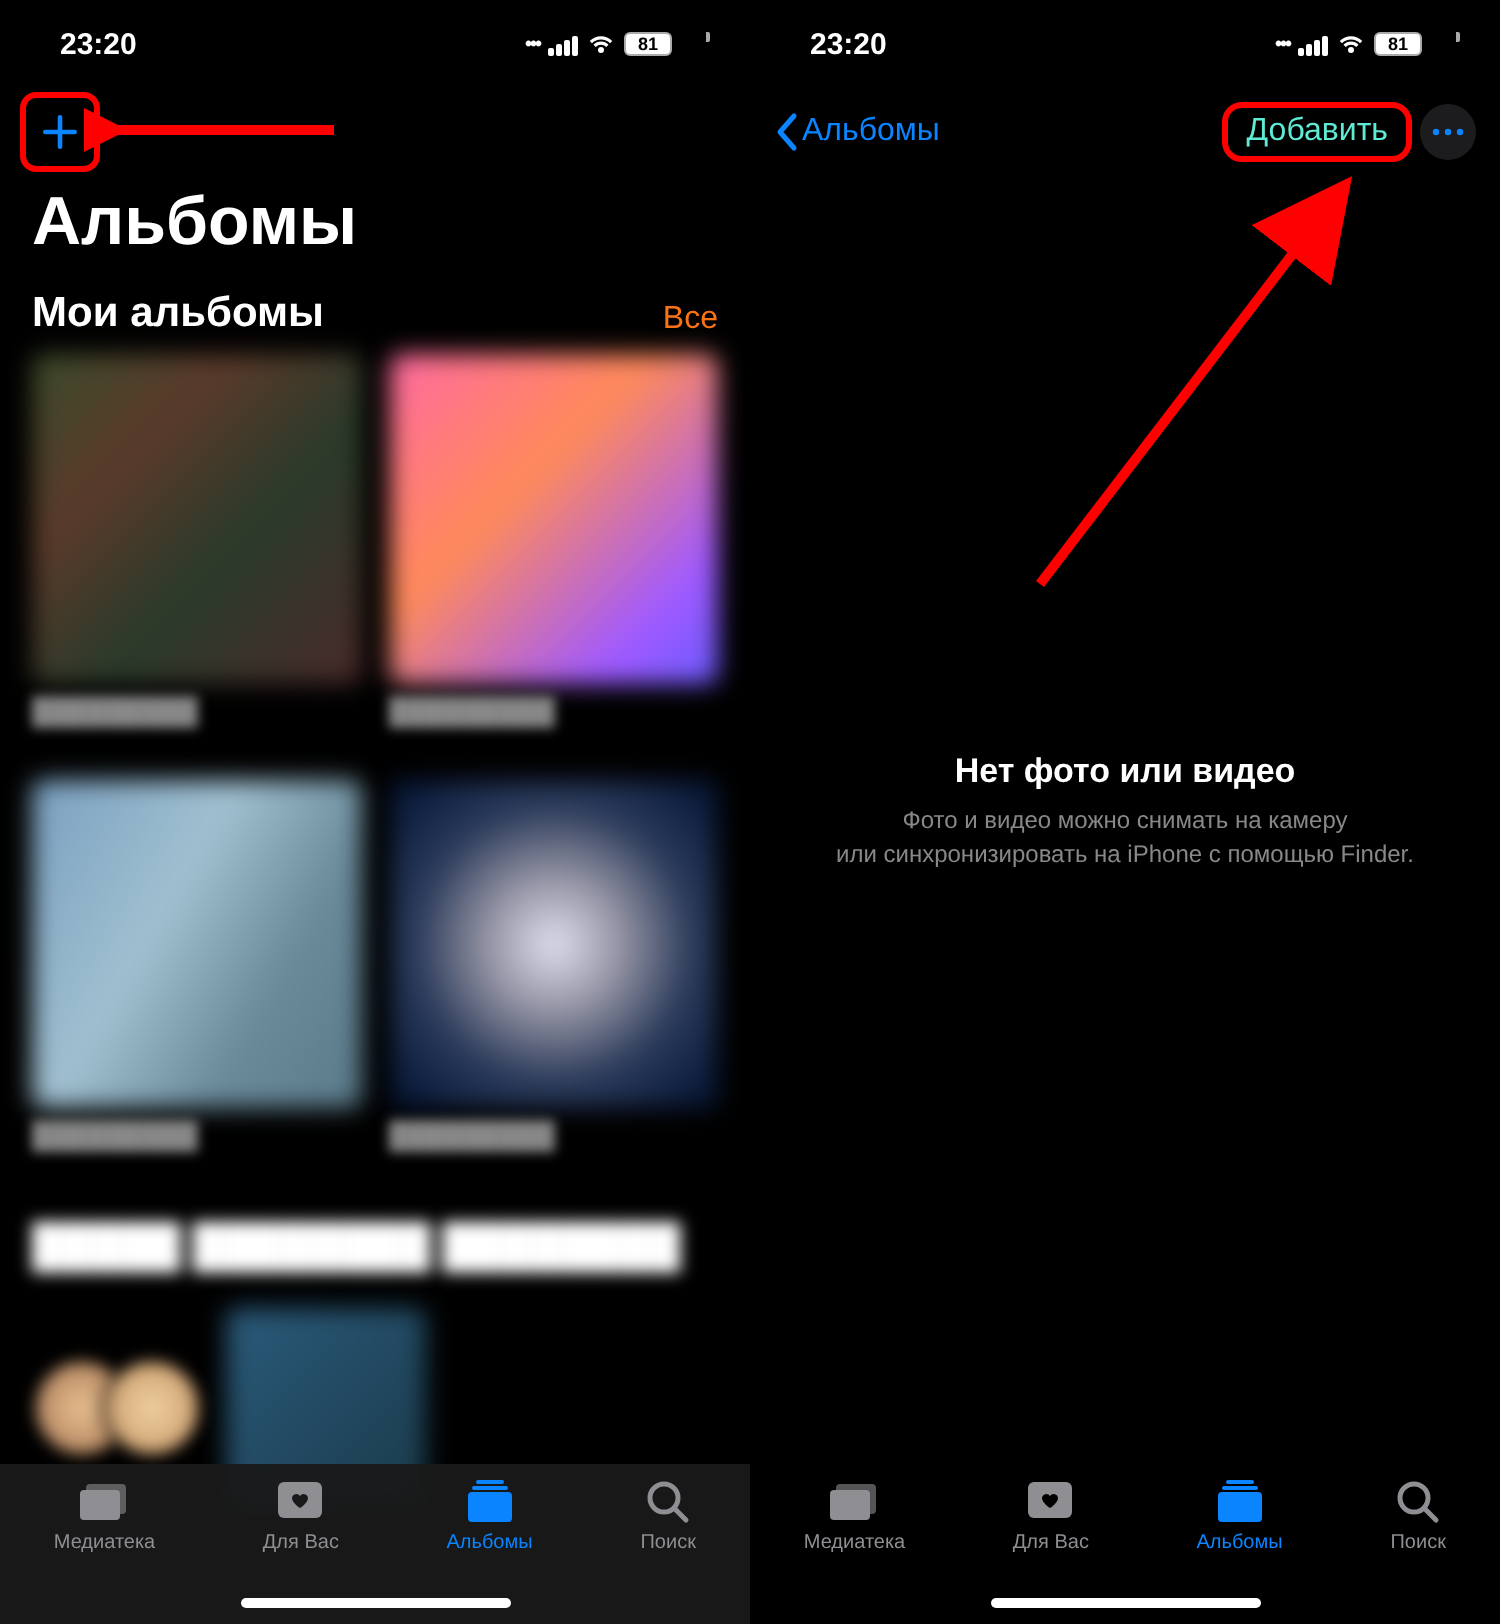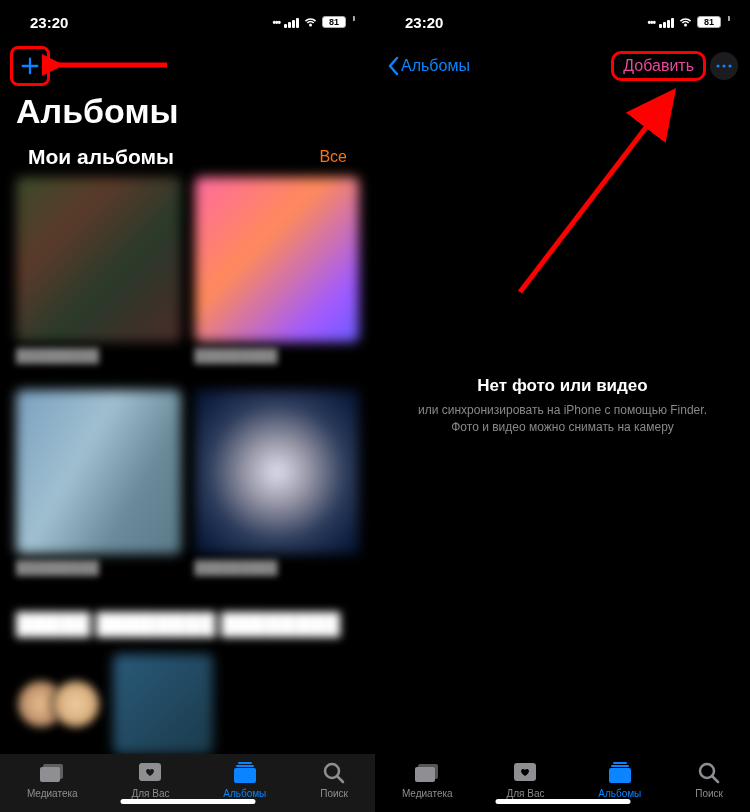--- a/index.html
+++ b/index.html
@@ -46,21 +46,21 @@
       border-radius: 1px;
     }
     .signal-bars span:nth-child(1){height:4px}
     .signal-bars span:nth-child(2){height:6px}
     .signal-bars span:nth-child(3){height:8px}
     .signal-bars span:nth-child(4){height:10px}
     .wifi { width:15px; height:12px; }
     .battery {
       display:flex;
       align-items:flex-start;
-      gap:7px;
+      gap:17px;
     }
     .battery-body {
       width: 24px;
       height: 12px;
       border: 1px solid #aaa;
       border-radius: 3px;
       position: relative;
       display:flex;
       align-items:center;
       justify-content:center;
@@ -92,22 +92,22 @@
       inset: -2px;
     }
     .page-title {
       font-size: 34px;
       font-weight: 700;
       padding: 4px 16px 10px;
     }
     .section-row {
       display: flex;
       justify-content: space-between;
-      align-items: center;
-      padding: 4px 28px 8px;
+      align-items: flex-end;
+      padding: 4px 16px 8px;
     }
     .section-title {
       font-size: 21px;
       font-weight: 700;
     }
     .link-text { color: #f97316; font-size: 16px; }
     .album-grid {
       display: grid;
       grid-template-columns: 1fr 1fr;
       gap: 14px;
@@ -142,21 +142,21 @@
     }
     .avatar:nth-child(2){ margin-left:-15px; }
     .shared-thumb { width:100px; height:100px; border-radius:6px; margin-left:12px; filter:blur(6px); background:linear-gradient(135deg,#2a5a7a,#1a3a4a); }
     .shared-title { font-size:21px; font-weight:700; padding:24px 16px 4px; filter:blur(4px); }
 
     .tab-bar {
       position: absolute;
       bottom: 0;
       left: 0;
       right: 0;
-      height: 58px;
+      height: 80px;
       background: rgba(25,25,25,0.95);
       display: flex;
       justify-content: space-around;
       padding-top: 6px;
     }
     .tab-bar.dark { background: #000; }
     .tab-item {
       display: flex;
       flex-direction: column;
       align-items: center;
@@ -180,21 +180,21 @@
     
     .nav-bar-right {
       display:flex;
       align-items:center;
       justify-content:space-between;
       padding: 0 12px;
       height: 44px;
     }
     .back-link { color:#0a84ff; font-size:16px; display:flex; align-items:center; gap:2px;}
     .add-link-wrap { position:relative; display:flex; align-items:center; gap:8px;}
-    .add-link { color:#ec4899; font-size:16px; padding:4px 8px;}
+    .add-link { color:#5eead4; font-size:16px; padding:4px 8px;}
     .more-btn {
       width:28px;height:28px;border-radius:50%;background:#1c1c1e;
       display:flex;align-items:center;justify-content:center;color:#0a84ff;
     }
     .album-title-large {
       font-size: 22px;
       font-weight: 700;
       padding: 12px 18px;
     }
     .empty-state {
@@ -377,22 +377,22 @@
             <circle cx="8" cy="2" r="1.6" fill="#0a84ff"></circle>
             <circle cx="14" cy="2" r="1.6" fill="#0a84ff"></circle>
           </svg>
       </div>
     </div>
   </div>
 
 
   <div class="empty-state">
     <div class="empty-title">Нет фото или видео</div>
+    <div class="empty-sub">Фото и видео можно снимать на камеру</div>
     <div class="empty-sub">или синхронизировать на iPhone с помощью Finder.</div>
-    <div class="empty-sub">Фото и видео можно снимать на камеру</div>
   </div>
 
   <div class="tab-bar dark">
     <div class="tab-item">
       <div class="tab-icon">
           <svg width="26" height="22" viewBox="0 0 26 22">
             <rect x="1" y="5" width="20" height="15" rx="2" fill="#8e8e93"></rect>
             <rect x="4" y="2" width="20" height="15" rx="2" fill="#8e8e93" opacity="0.6"></rect>
           </svg>
         </div>

